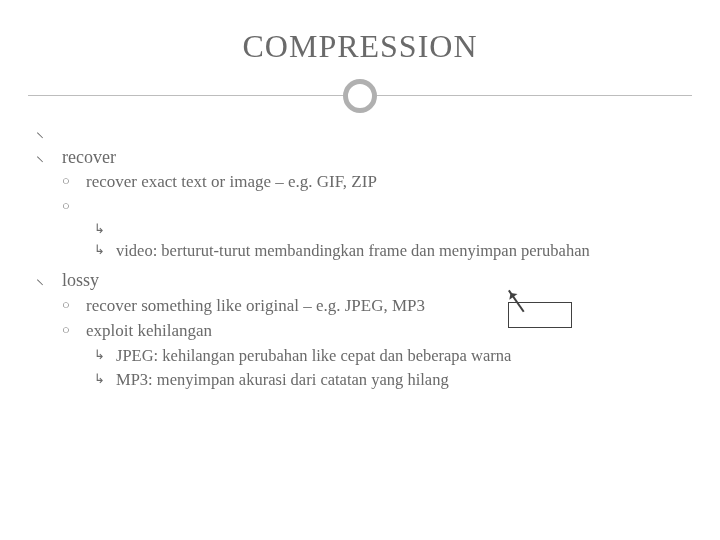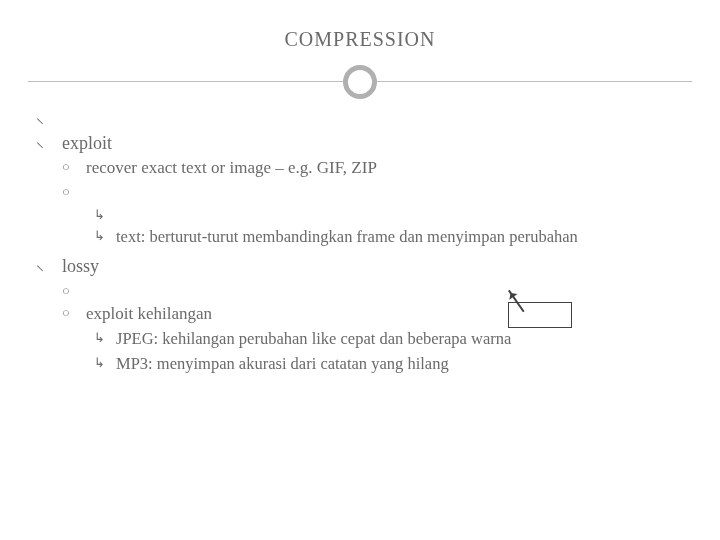--- a/index.html
+++ b/index.html
@@ -7,21 +7,21 @@
     width: 720px;
     height: 540px;
     background: #ffffff;
     font-family: Georgia, 'Times New Roman', serif;
     color: #5f5f5f;
     position: relative;
     overflow: hidden;
   }
   .title {
     text-align: center;
-    font-size: 20px;
+    font-size: 32px;
     color: #6a6a6a;
     padding-top: 28px;
     letter-spacing: 1px;
     font-weight: normal;
   }
   .divider-wrap {
     position: relative;
     height: 48px;
     margin-top: 8px;
   }
@@ -96,48 +96,49 @@
 </div>
 
 <div class="content">
 
   <div class="b1">
     <span class="bul">⸜</span>
   </div>
 
   <div class="b1">
     <span class="bul">⸜</span>
-    <span>exploit</span>
+    <span>recover</span>
   </div>
 
   <div class="b2">
     <span class="bul">○</span>
     <span>recover exact text or image – e.g. GIF, ZIP</span>
   </div>
 
   <div class="b2">
     <span class="bul">○</span>
   </div>
 
   <div class="b3">
     <span class="bul">↳</span>
   </div>
 
   <div class="b3">
     <span class="bul">↳</span>
-    <span>text:  berturut-turut membandingkan frame dan menyimpan perubahan</span>
+    <span>video:  berturut-turut membandingkan frame dan menyimpan perubahan</span>
   </div>
 
   <div class="b1" style="margin-top:6px;">
     <span class="bul">⸜</span>
     <span>lossy</span>
   </div>
 
   <div class="b2">
     <span class="bul">○</span>
+    <span>recover something like original – e.g. JPEG, MP3</span>
   </div>
 
   <div class="b2">
     <span class="bul">○</span>
     <span>exploit kehilangan</span>
   </div>
 
   <div class="b3">
     <span class="bul">↳</span>
     <span>JPEG: kehilangan perubahan like cepat dan beberapa warna</span>

